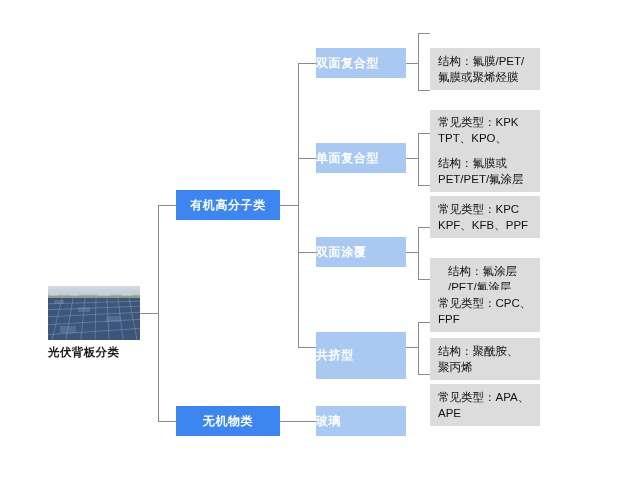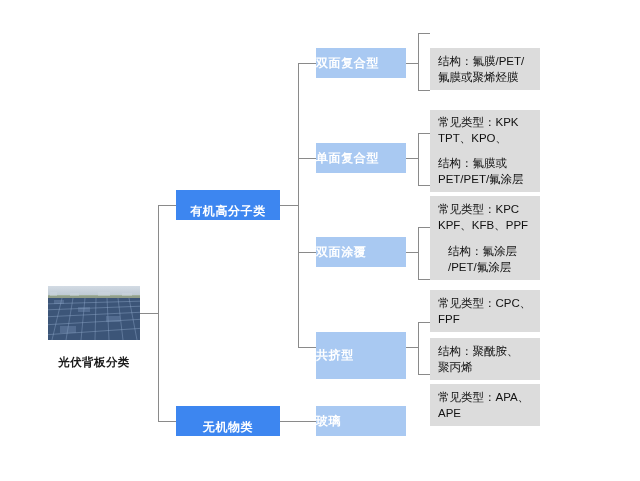--- a/index.html
+++ b/index.html
@@ -24,38 +24,37 @@
   #root-photo{
     width:92px;height:54px;
     display:block;
     border:0;
     position:relative;
     overflow:hidden;
     background:#5b6f86;
   }
   #root-photo svg{display:block;}
   #root-label{
-    margin-top:15px;
-    text-align:center;
+    margin-top:5px;
     font-size:11.5px;
     font-weight:bold;
     color:#1b1b1b;
     letter-spacing:0.4px;
     white-space:nowrap;
   }
 
   
   .l1{
     position:absolute;
     background:#3d86f0;
     color:#ffffff;
     font-size:12px;
     font-weight:bold;
     letter-spacing:0.6px;
-    display:flex;align-items:flex-end;justify-content:center;
+    display:flex;align-items:center;justify-content:center;
     box-sizing:border-box;
   }
 
   
   .l2{
     position:absolute;
     background:#a9c9f2;
     color:#ffffff;
     font-size:12px;
     font-weight:bold;
@@ -211,21 +210,21 @@
 
   <div class="l3" style="left:430px;top:118px;width:110px;height:42px;">
     <span>结构：氟膜或
 PET/PET/氟涂层</span>
   </div>
   <div class="l3" style="left:430px;top:164px;width:110px;height:42px;">
     <span>常见类型：KPC
 KPF、KFB、PPF</span>
   </div>
 
-  <div class="l3" style="left:430px;top:206px;width:110px;height:42px;padding-left:18px;">
+  <div class="l3" style="left:430px;top:226px;width:110px;height:42px;padding-left:18px;">
     <span>结构：氟涂层
 /PET/氟涂层</span>
   </div>
   <div class="l3" style="left:430px;top:258px;width:110px;height:42px;">
     <span>常见类型：CPC、
 FPF</span>
   </div>
 
   <div class="l3" style="left:430px;top:306px;width:110px;height:42px;">
     <span>结构：聚酰胺、

